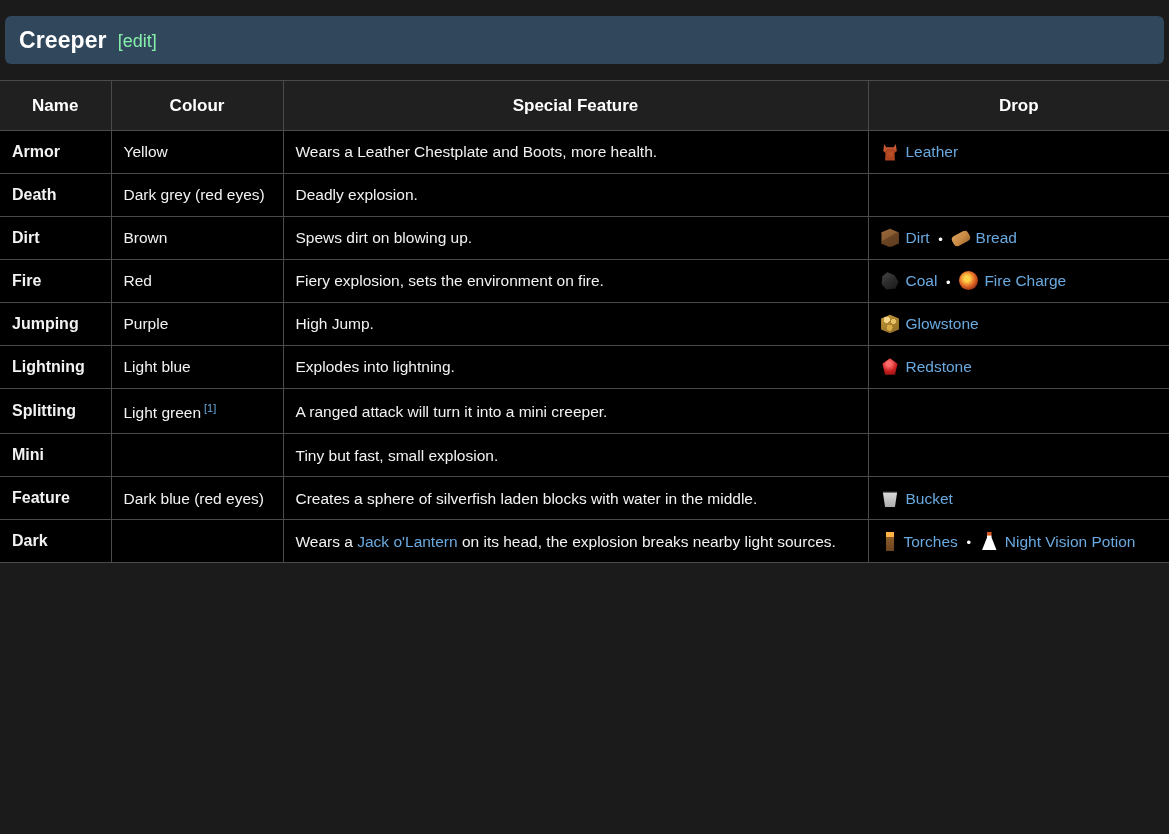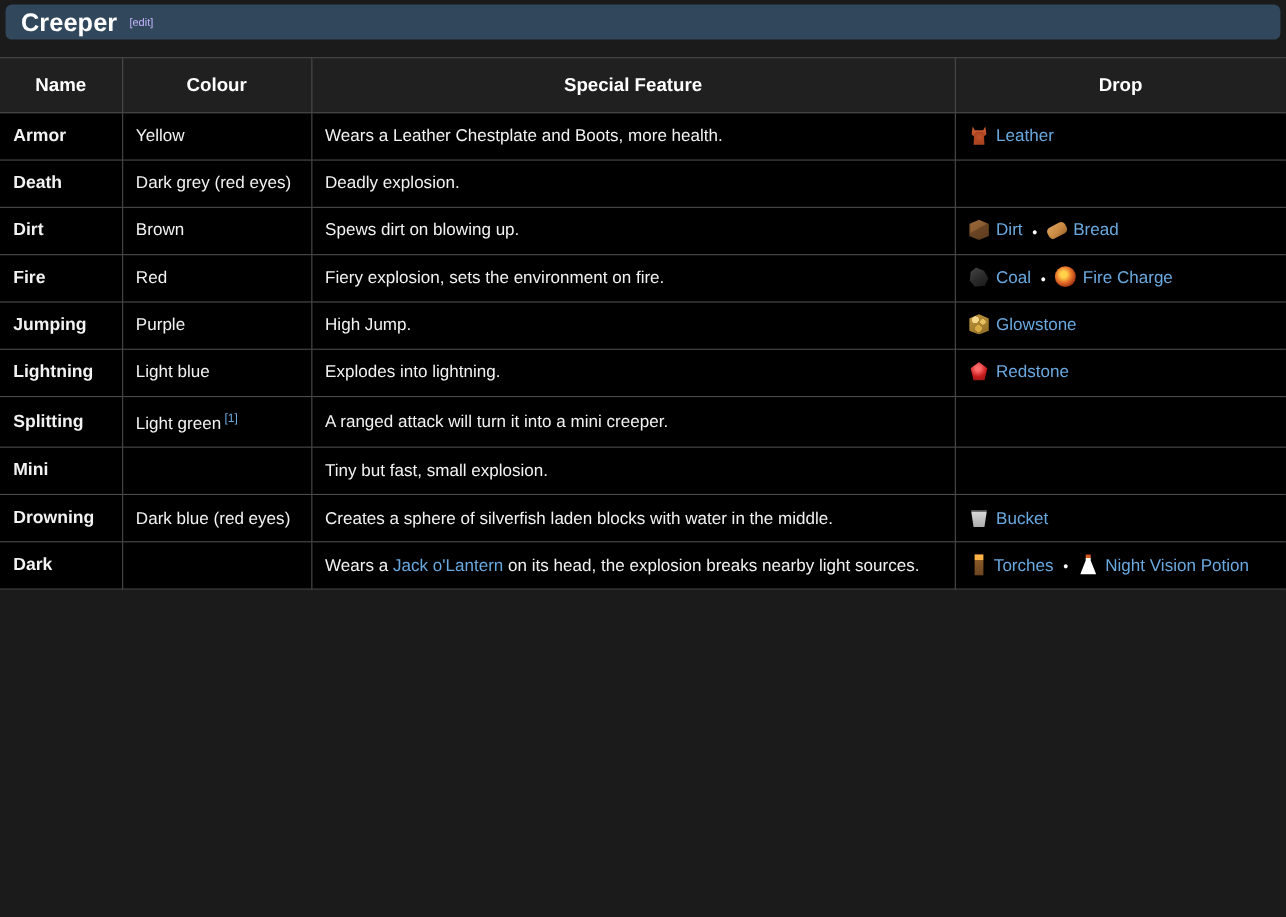--- a/index.html
+++ b/index.html
@@ -12,38 +12,38 @@
     overflow: hidden;
   }
   body {
     font-family: "Liberation Sans", sans-serif;
     color: #f2f2f2;
     -webkit-font-smoothing: antialiased;
   }
 
   
   .heading-bar {
-    margin: 4px 5px 0 5px;
-    height: 32px;
+    margin: 16px 5px 0 5px;
+    height: 48px;
     background: #31475c;
     border-radius: 6px;
     display: flex;
     align-items: center;
     padding: 0 0 0 14px;
     box-sizing: border-box;
   }
   .heading-bar .title {
     font-size: 23px;
     font-weight: bold;
     color: #ffffff;
     letter-spacing: 0.1px;
   }
   .heading-bar .edit-link {
-    font-size: 10px;
-    color: #c4b5fd;
+    font-size: 18px;
+    color: #86efac;
     margin-left: 11px;
     margin-top: 3px;
     text-decoration: none;
   }
 
   
   .table-wrap {
     margin-top: 16px;
     padding: 0;
   }
@@ -272,21 +272,21 @@
           <td class="feature-cell">A ranged attack will turn it into a mini creeper.</td>
           <td class="drop-cell"></td>
         </tr>
         <tr>
           <td class="name-cell">Mini</td>
           <td class="colour-cell"></td>
           <td class="feature-cell">Tiny but fast, small explosion.</td>
           <td class="drop-cell"></td>
         </tr>
         <tr>
-          <td class="name-cell">Drowning</td>
+          <td class="name-cell">Feature</td>
           <td class="colour-cell">Dark blue (red eyes)</td>
           <td class="feature-cell">Creates a sphere of silverfish laden blocks with water in the middle.</td>
           <td class="drop-cell"><span class="drop-entry"><span class="sprite sprite-bucket"></span><a href="#" class="wlink">Bucket</a></span></td>
         </tr>
         <tr>
           <td class="name-cell">Dark</td>
           <td class="colour-cell"></td>
           <td class="feature-cell">Wears a <a href="#" class="wlink">Jack o'Lantern</a> on its head, the explosion breaks nearby light sources.</td>
           <td class="drop-cell"><span class="drop-entry"><span class="sprite sprite-torch"></span><a href="#" class="wlink">Torches</a></span><span class="drop-sep">•</span><span class="drop-entry"><span class="sprite sprite-potion"></span><a href="#" class="wlink">Night Vision Potion</a></span></td>
         </tr>

